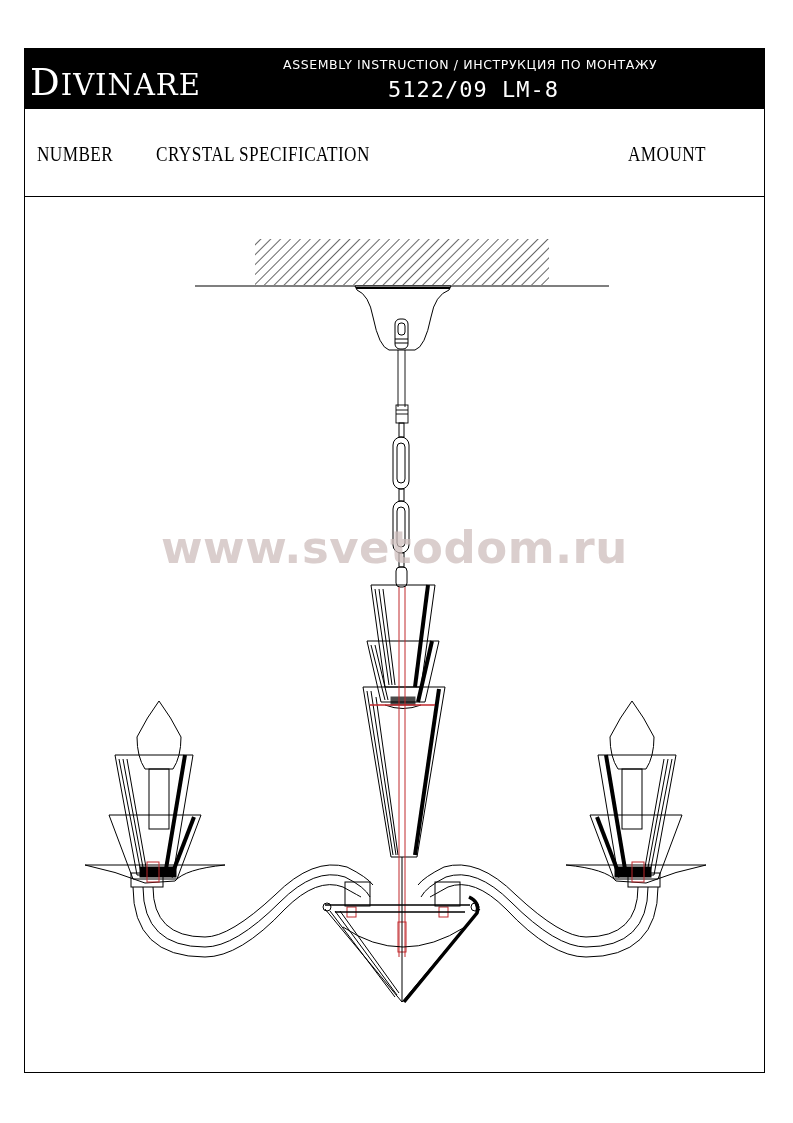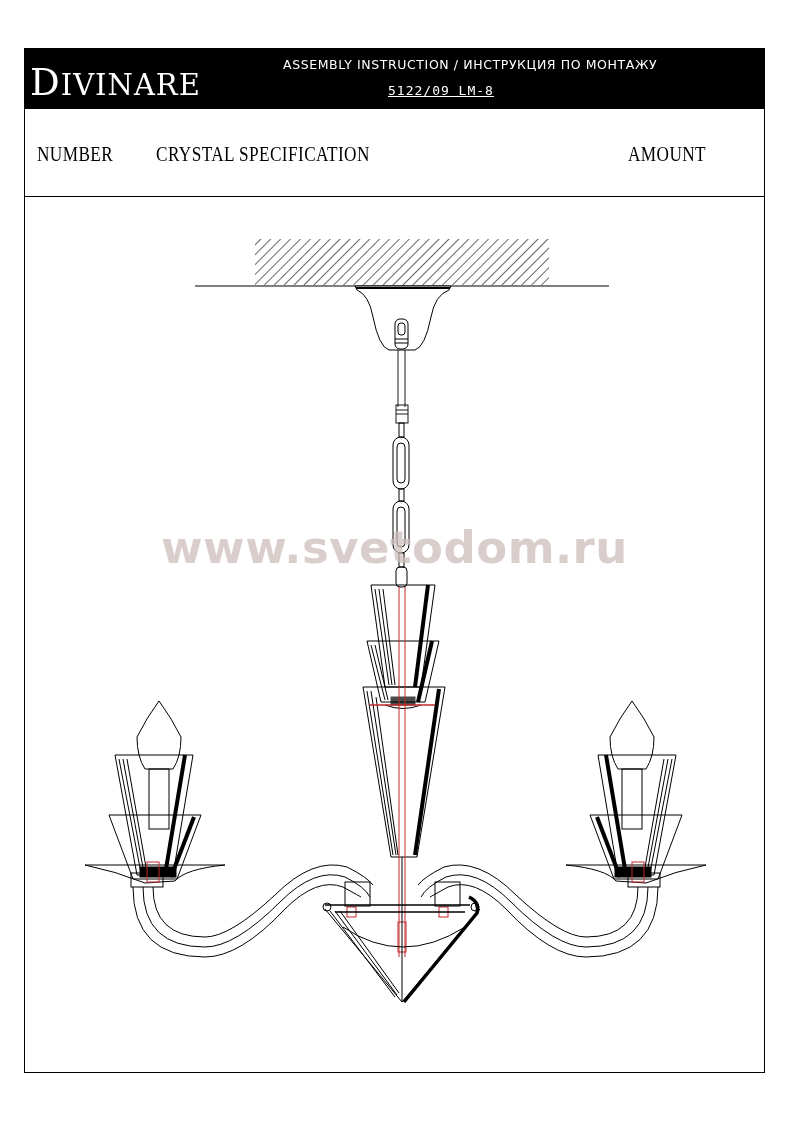--- a/index.html
+++ b/index.html
@@ -2,21 +2,21 @@
 <html><head>
 <meta charset="utf-8">
 <style>
   html, body { margin: 0; padding: 0; background: #ffffff; }
   body { width: 793px; height: 1123px; position: relative; overflow: hidden; font-family: "Liberation Sans", sans-serif; }
   .frame { position: absolute; left: 24px; top: 48px; width: 741px; height: 1025px; border: 1.5px solid #000; box-sizing: border-box; }
   .header-bar { position: absolute; left: 0; top: 0; width: 100%; height: 60px; background: #000; }
   .brand { position: absolute; left: 5px; top: 12px; color: #fff; font-family: "DejaVu Serif", serif; font-size: 29px; letter-spacing: 1px; }
   .brand .big { font-size: 37px; }
   .doc-title { position: absolute; left: 246px; top: 8px; color: #fff; font-family: "DejaVu Sans", sans-serif; font-size: 12.5px; letter-spacing: 0.6px; white-space: nowrap; margin-left: 12px; }
-  .model { position: absolute; left: 363px; top: 34px; color: #fff; font-family: "DejaVu Sans Mono", monospace; font-size: 13px; letter-spacing: 1px; white-space: nowrap; text-decoration: underline; }
+  .model { position: absolute; left: 363px; top: 28px; color: #fff; font-family: "DejaVu Sans Mono", monospace; font-size: 22px; letter-spacing: 1px; white-space: nowrap; }
   .spec-row { position: absolute; left: 0; top: 76px; width: 100%; height: 72px; border-bottom: 1.5px solid #000; box-sizing: border-box; }
   .spec-head { position: absolute; top: 17px; font-family: "Liberation Serif", serif; font-size: 21px; transform: scaleX(0.82); transform-origin: left; letter-spacing: 0.5px; color: #000; white-space: nowrap; }
   .drawing { position: absolute; left: 0; top: 148px; width: 100%; height: 875px; }
   .watermark { position: absolute; left: 136px; top: 324px; font-family: "DejaVu Sans", sans-serif; font-weight: bold; font-size: 45px; color: rgba(205,190,188,0.75); letter-spacing: 0.5px; white-space: nowrap; pointer-events: none; }
 </style>
 </head>
 <body>
 
 <div class="frame">
   <div class="header-bar">

